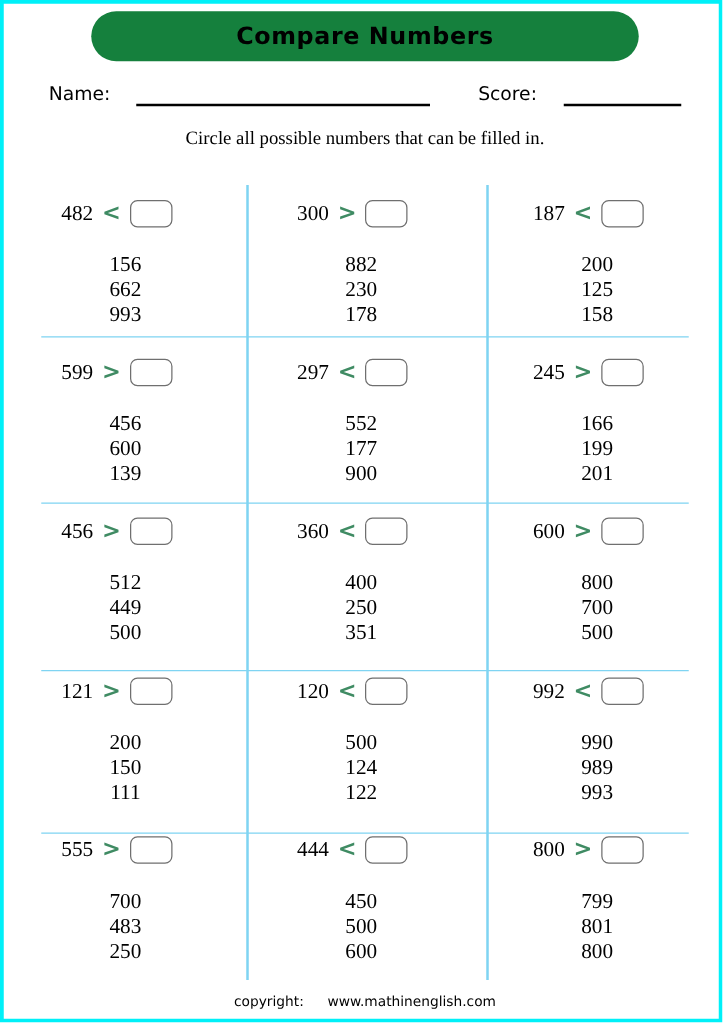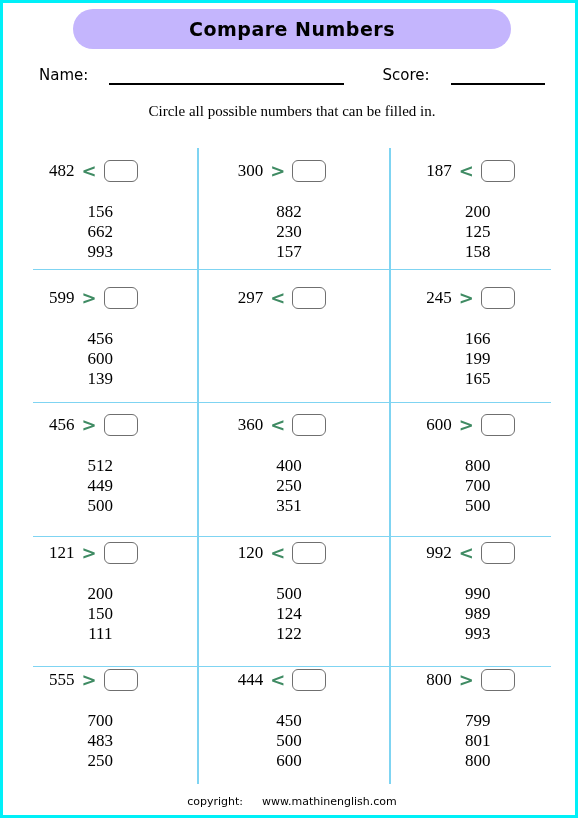--- a/index.html
+++ b/index.html
@@ -19,21 +19,21 @@
     font-family: "Liberation Serif", serif;
   }
 
   
   .title-banner {
     position: absolute;
     left: 70px;
     top: 6px;
     width: 438px;
     height: 40px;
-    background: #c4b5fd;
+    background: #15803d;
     border-radius: 20px;
   }
   .title-text {
     position: absolute;
     left: 0;
     top: 0;
     width: 100%;
     height: 40px;
     line-height: 40px;
     text-align: center;
@@ -216,21 +216,21 @@
       </div>
       <div class="cell">
         <div class="eq-line">
           <span class="eq-number">300</span>
           <span class="eq-op">&gt;</span>
           <span class="answer-box"></span>
         </div>
         <div class="choices">
           <span class="choice">882</span>
           <span class="choice">230</span>
-          <span class="choice">157</span>
+          <span class="choice">178</span>
         </div>
       </div>
       <div class="cell">
         <div class="eq-line">
           <span class="eq-number">187</span>
           <span class="eq-op">&lt;</span>
           <span class="answer-box"></span>
         </div>
         <div class="choices">
           <span class="choice">200</span>
@@ -249,31 +249,36 @@
           <span class="choice">600</span>
           <span class="choice">139</span>
         </div>
       </div>
       <div class="cell">
         <div class="eq-line">
           <span class="eq-number">297</span>
           <span class="eq-op">&lt;</span>
           <span class="answer-box"></span>
         </div>
+        <div class="choices">
+          <span class="choice">552</span>
+          <span class="choice">177</span>
+          <span class="choice">900</span>
+        </div>
       </div>
       <div class="cell">
         <div class="eq-line">
           <span class="eq-number">245</span>
           <span class="eq-op">&gt;</span>
           <span class="answer-box"></span>
         </div>
         <div class="choices">
           <span class="choice">166</span>
           <span class="choice">199</span>
-          <span class="choice">165</span>
+          <span class="choice">201</span>
         </div>
       </div>
       <div class="cell">
         <div class="eq-line">
           <span class="eq-number">456</span>
           <span class="eq-op">&gt;</span>
           <span class="answer-box"></span>
         </div>
         <div class="choices">
           <span class="choice">512</span>

